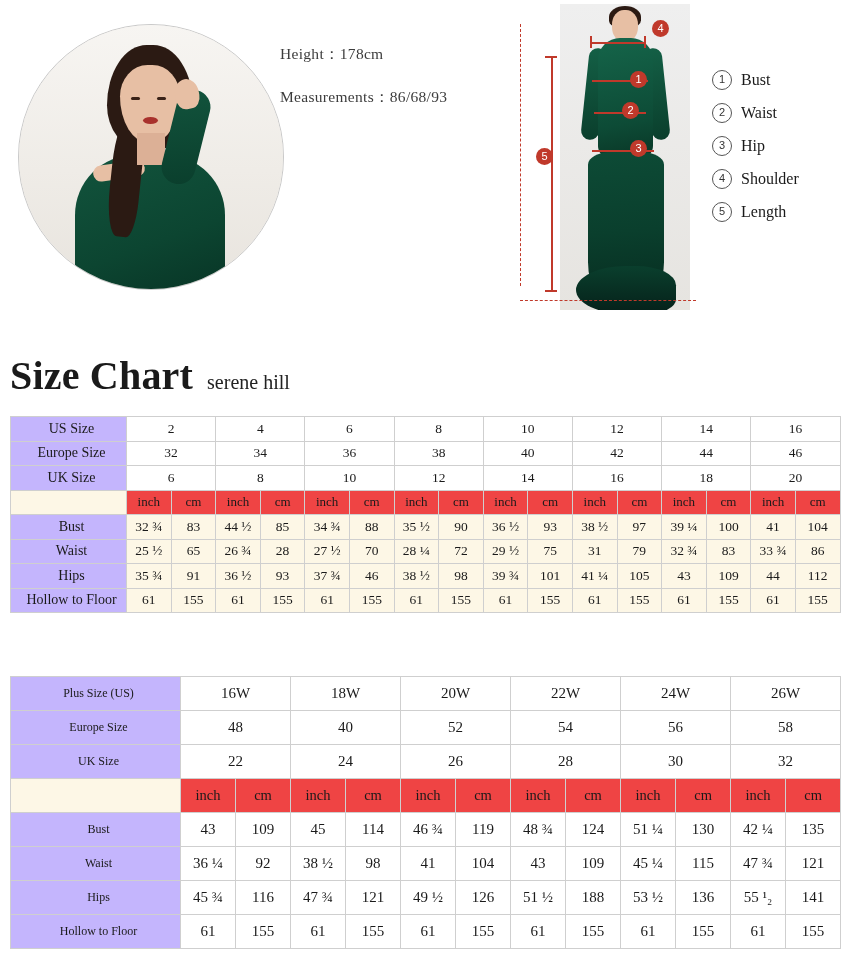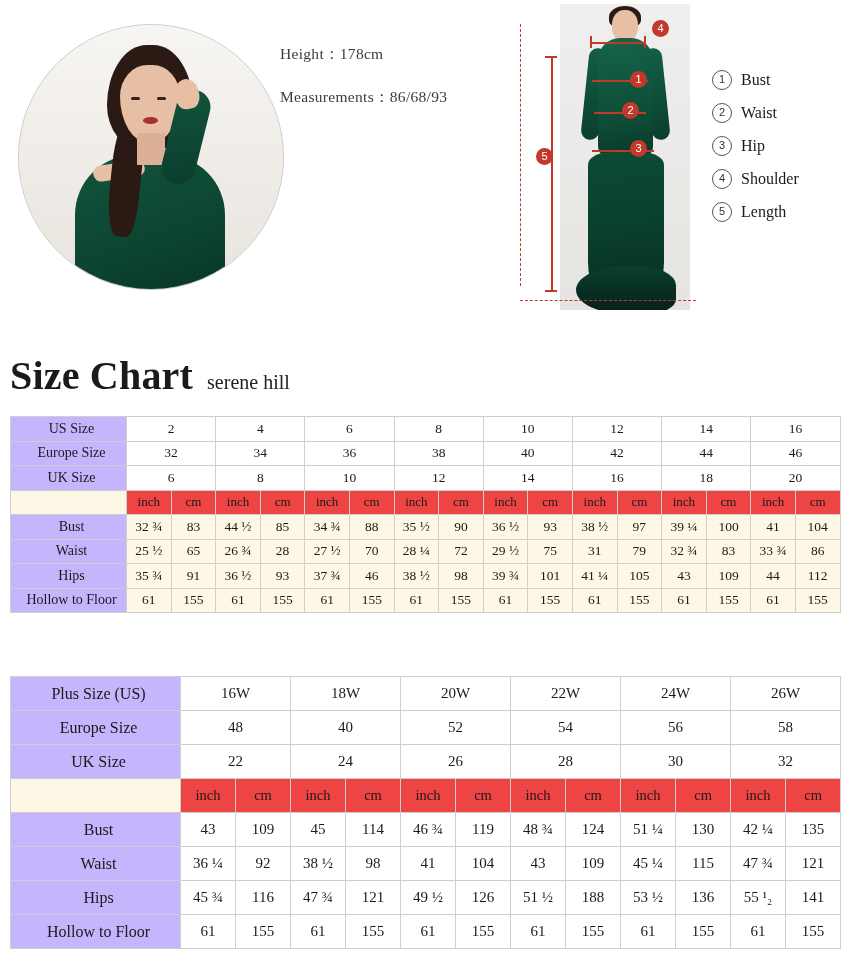--- a/index.html
+++ b/index.html
@@ -270,21 +270,21 @@
     font-size: 14px;
     background: #c4b5fd;
   }
   .tbl .tan { background: #fdf7e6; }
   .tbl .unit { background: #ef4444; font-size: 13px; }
   .tbl .white { background: #ffffff; }
   .tbl .blank { background: #fdf7e6; }
 
   #table-standard td { height: 23.5px; }
   #table-plus td { height: 33px; font-size: 15px; }
-  #table-plus .rowhead { font-size: 16px; }
+  #table-plus .rowhead { font-size: 12px; }
   #table-plus .unit { font-size: 14.5px; }
 </style>
 </head>
 <body>
 
 <div class="top-section">
 
   <div class="model-circle">
     <div class="model-art">
       <div class="m-bg"></div>

